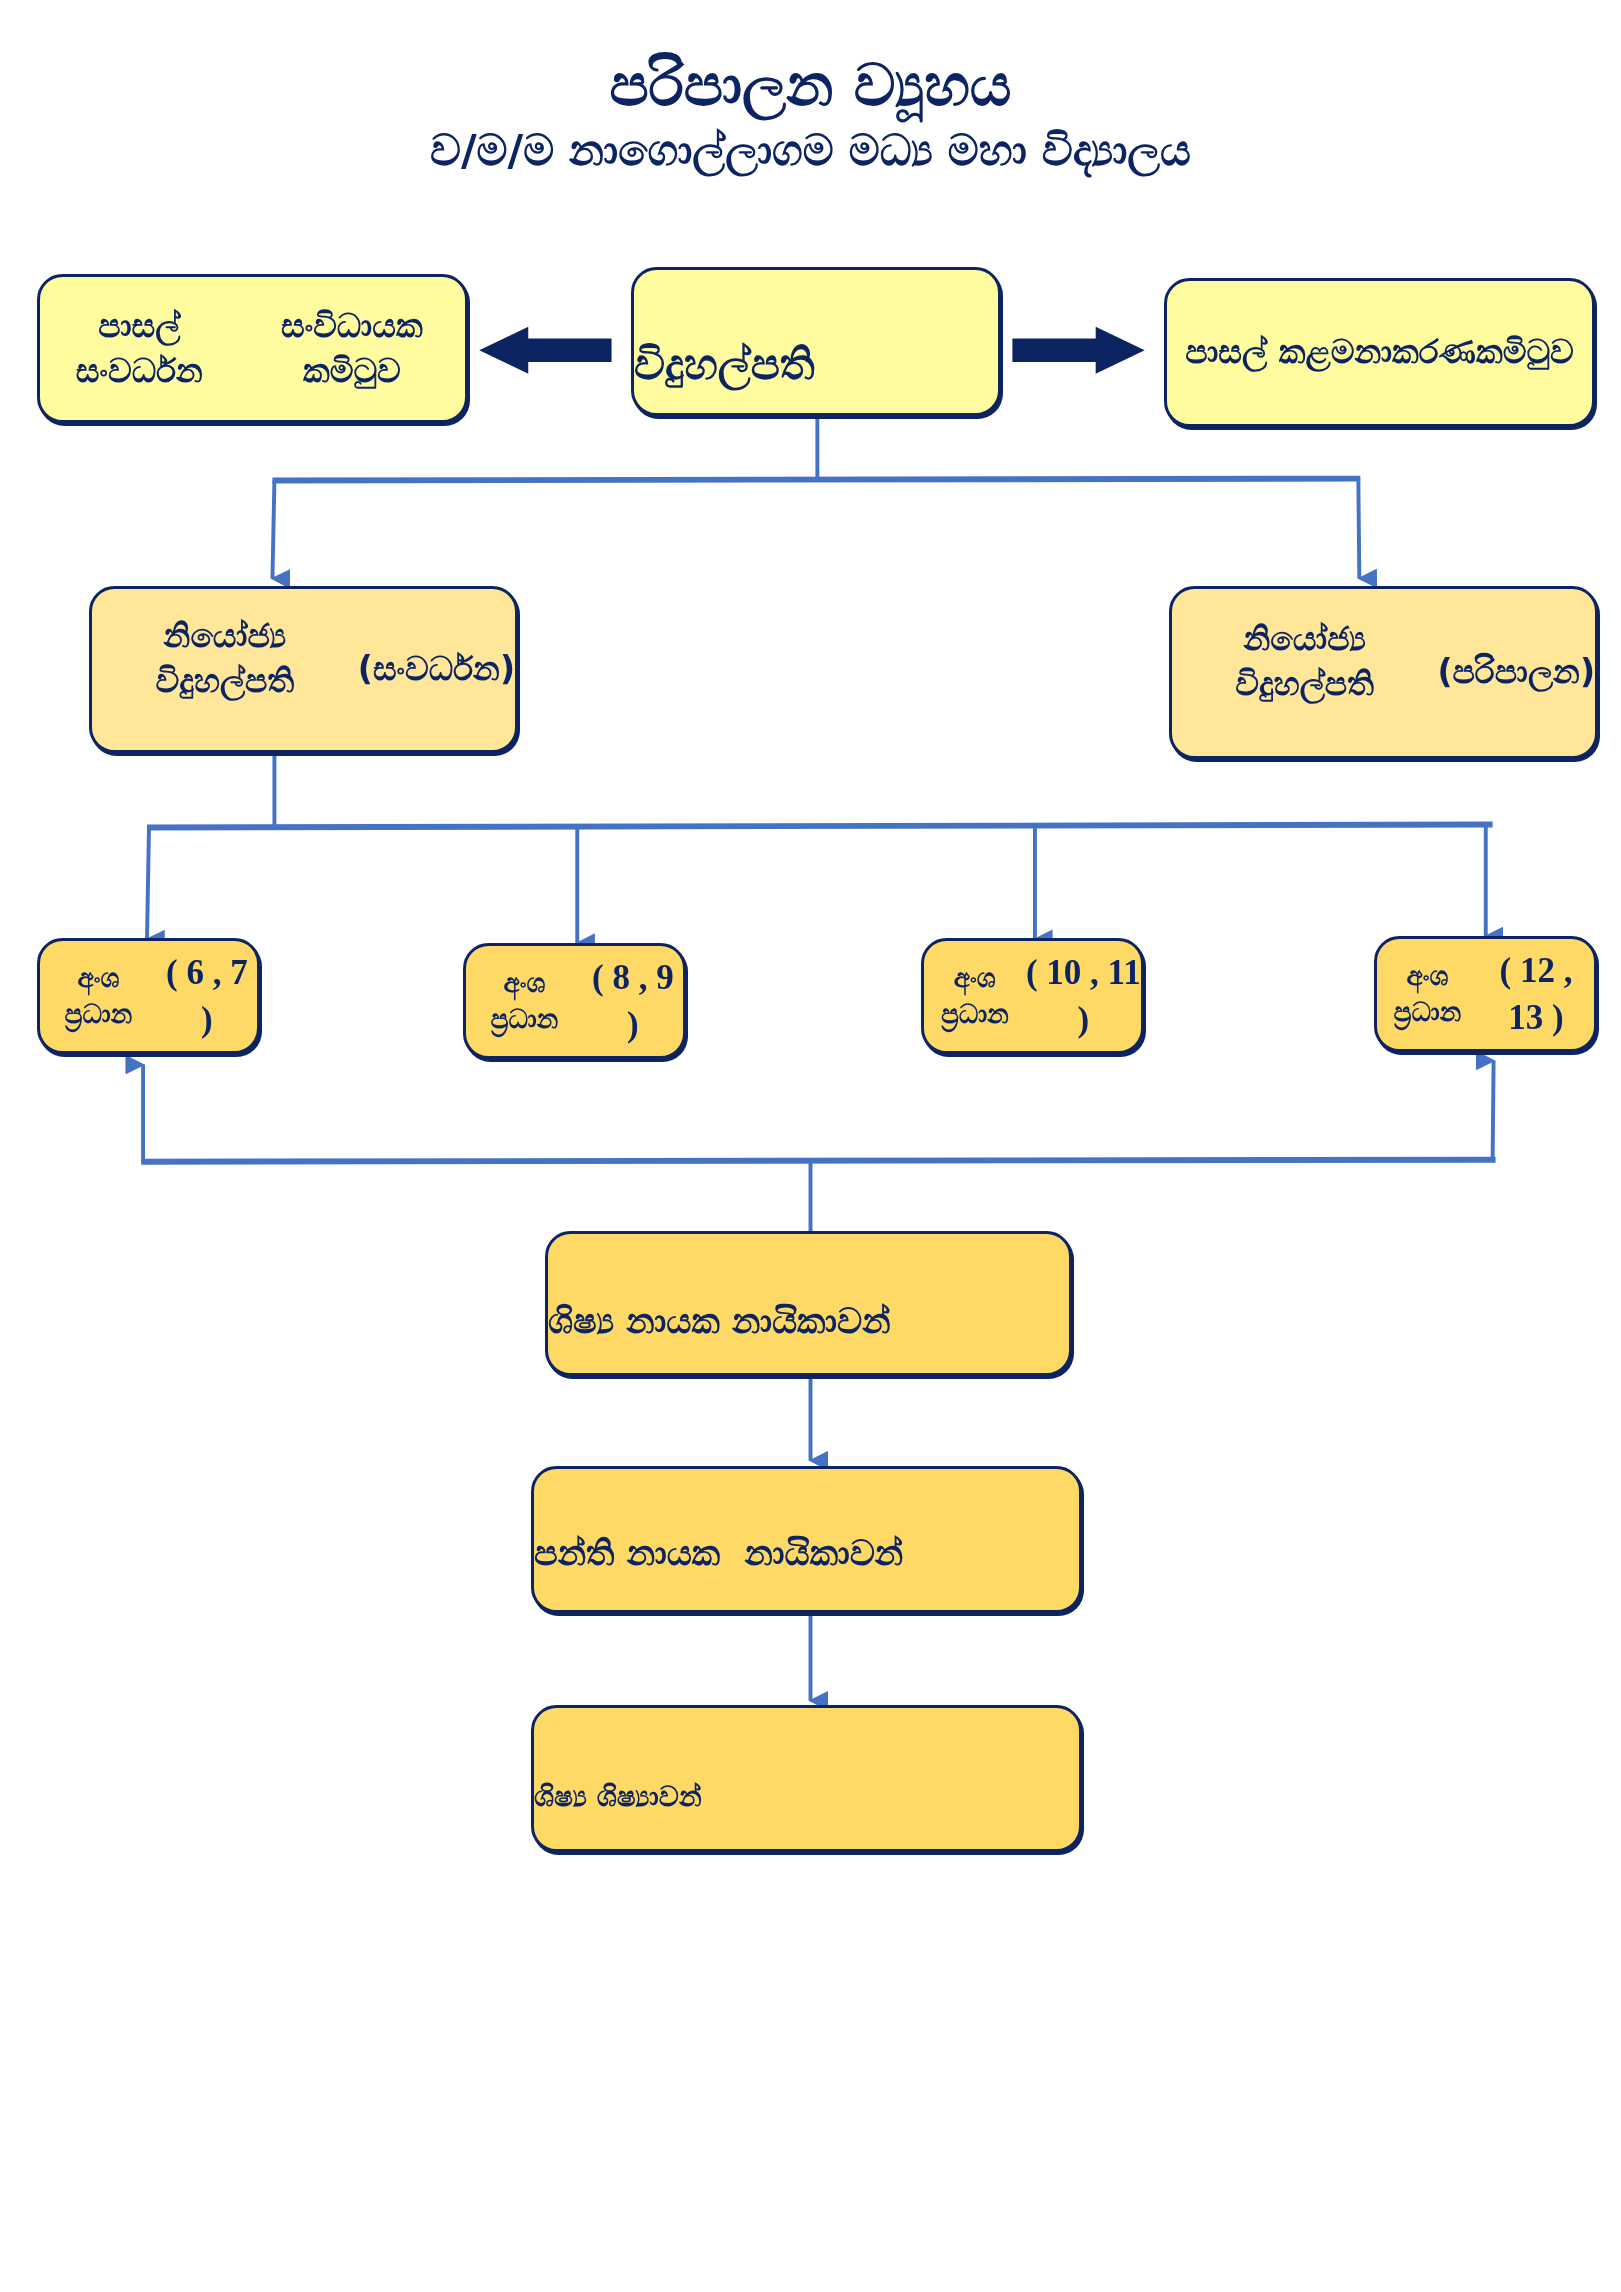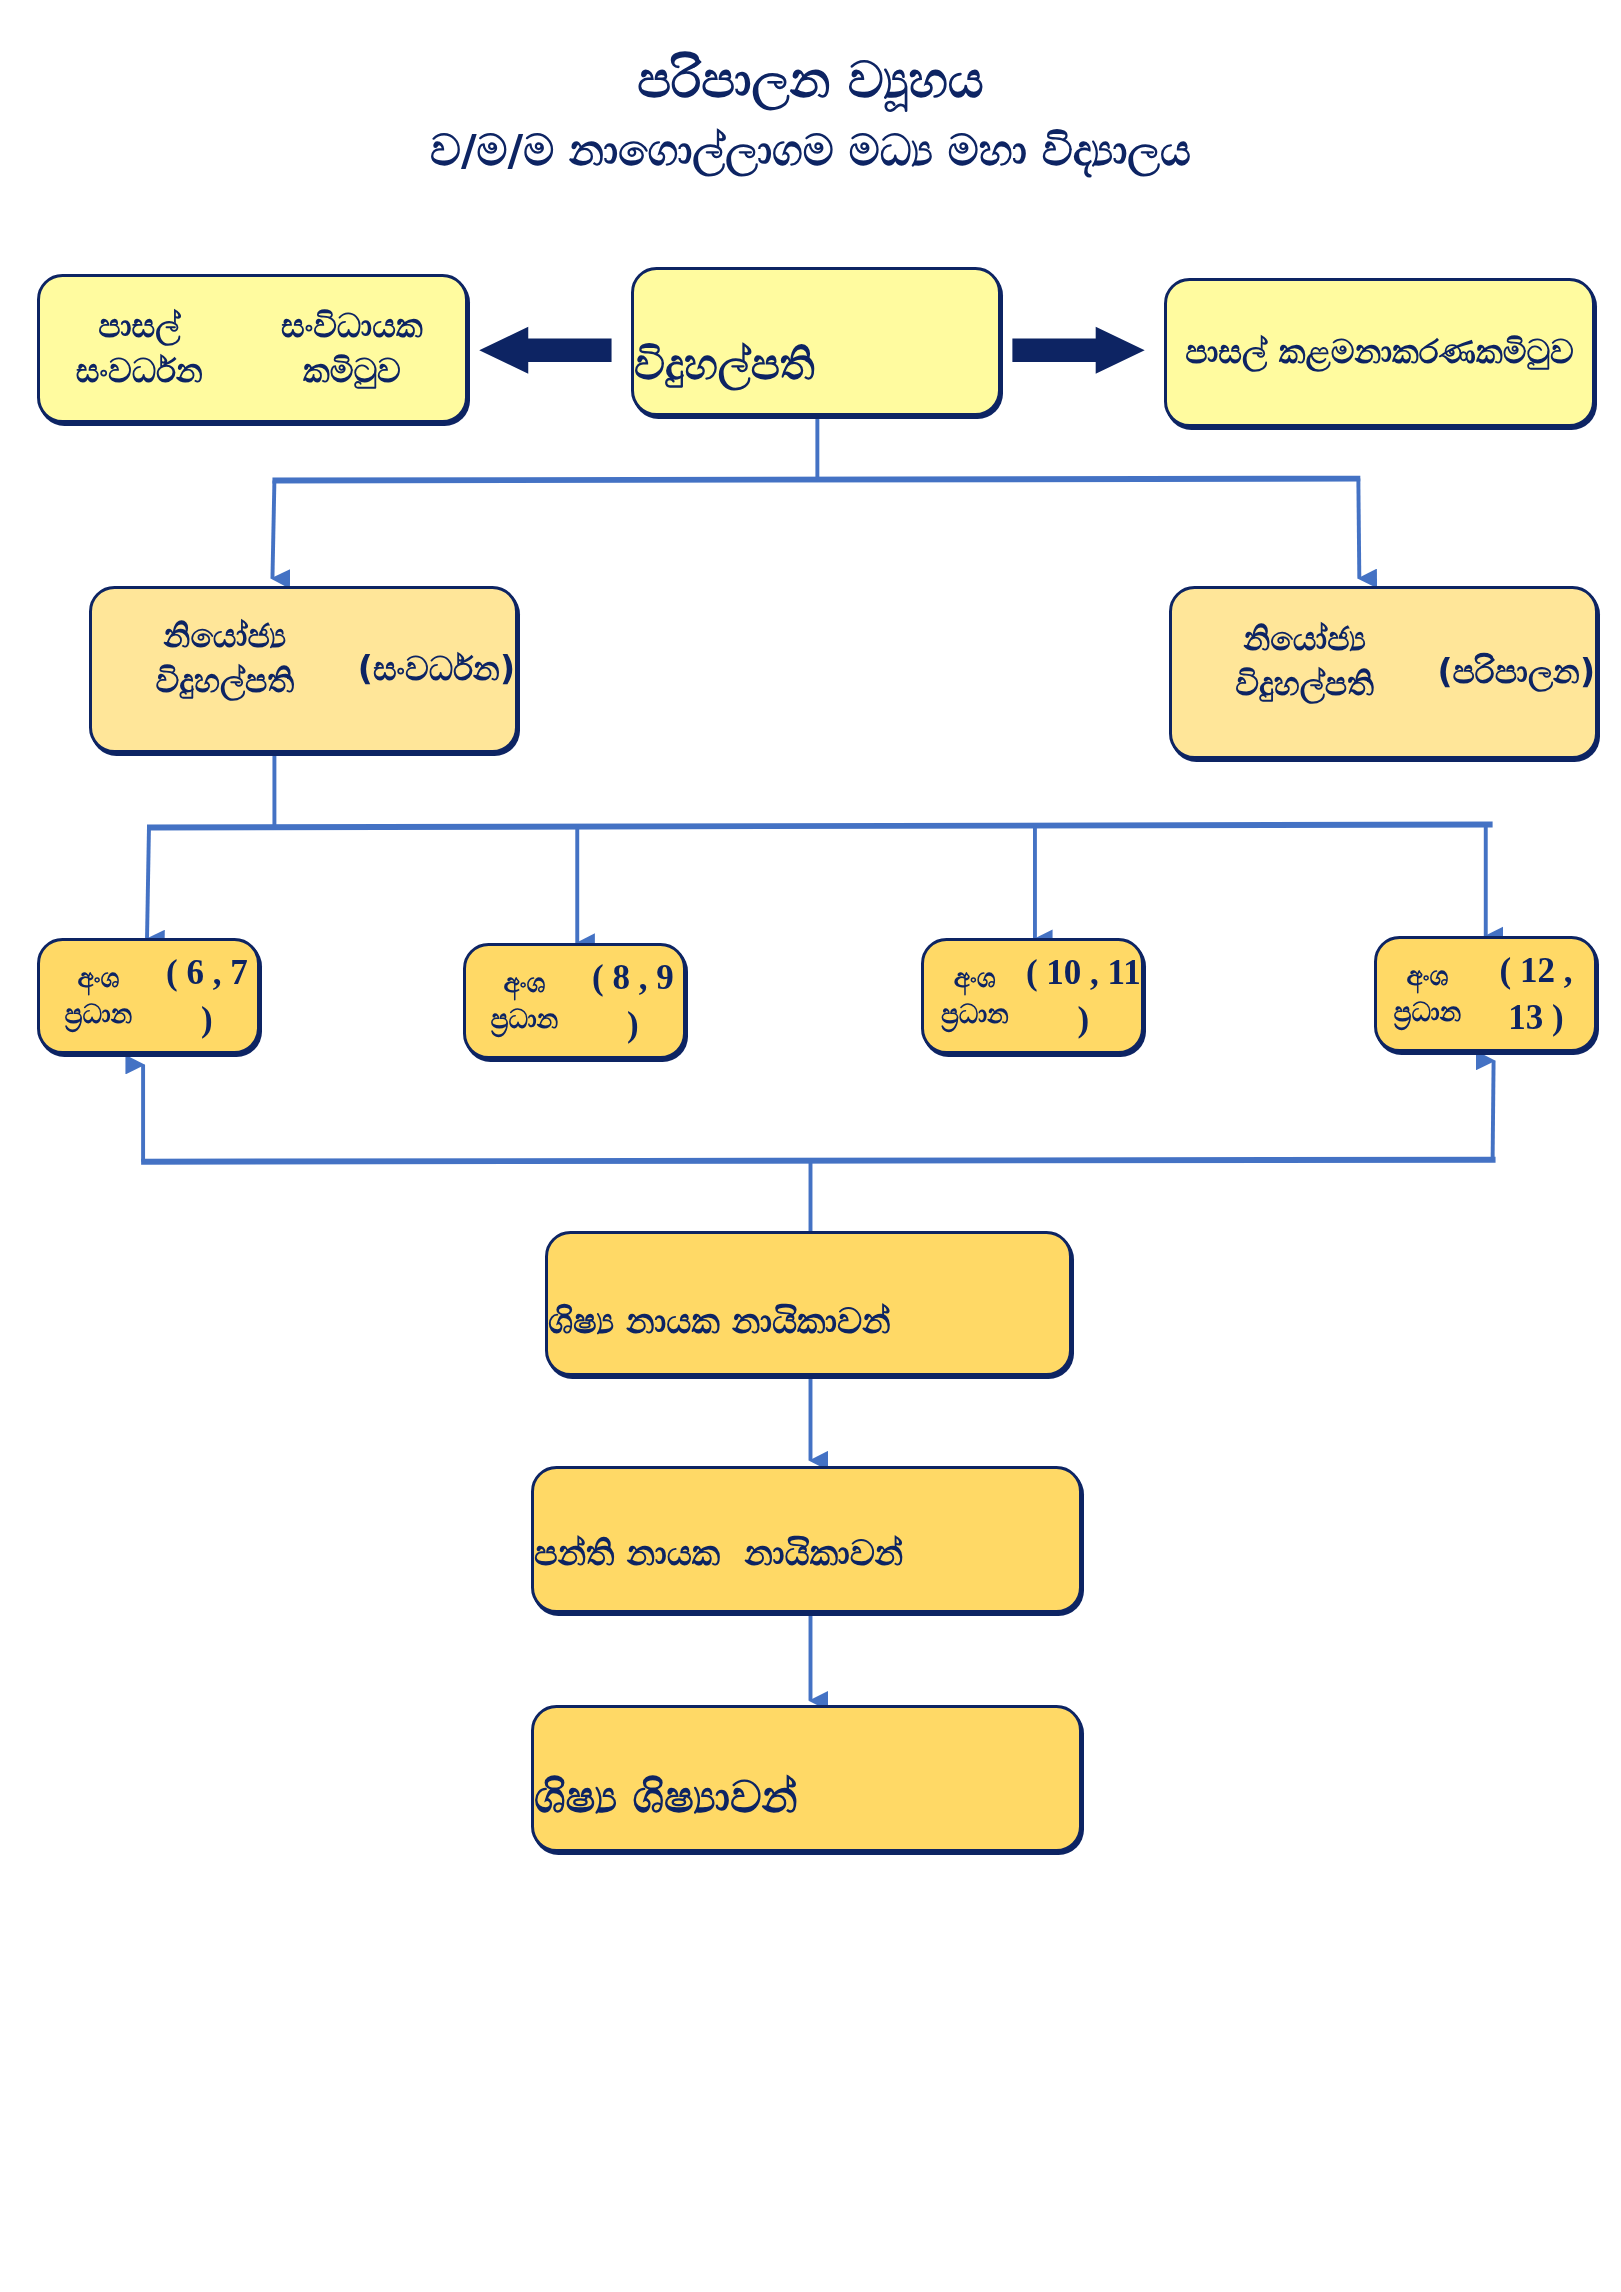--- a/index.html
+++ b/index.html
@@ -1,19 +1,19 @@
 <!DOCTYPE html>
 <html><head>
 <meta charset="utf-8">
 <style>
   html, body { margin: 0; padding: 0; background: #ffffff; }
   body { width: 1621px; height: 2293px; position: relative; overflow: hidden;
          font-family: "DejaVu Sans", sans-serif; color: #0d2463; }
   .title { position: absolute; left: 0; width: 1621px; text-align: center; font-weight: bold; color: #0d2463; }
-  #t1 { top: 51px; font-size: 50px; }
+  #t1 { top: 51px; font-size: 58px; }
   #t2 { top: 125px; font-size: 43px; }
   svg#wires { position: absolute; left: 0; top: 0; }
   .box { position: absolute; box-sizing: border-box; border: 3.9px solid #0d2463; border-radius: 25.5px;
          display: flex; align-items: center; justify-content: center;
          text-align: center; font-weight: bold; color: #0d2463; box-shadow: 2px 2.9px 0 #0d2463; }
   .pale { background: #fffb9f; }
   .beige { background: #ffe699; margin-left: 36px; }
   .gold { background: #ffd966; }
   .lbl { display: block; line-height: 1.35; }
   .num { font-family: "Liberation Serif", serif; font-size: 35px; font-weight: bold; }
@@ -102,16 +102,16 @@
 </div>
 
 <div class="box gold" style="left:545px; top:1231px; width:527px; height:145px; font-size:35px; justify-content:flex-start; padding-top:37px;">
   <span class="lbl">ශිෂ්‍ය නායක නායිකාවන්</span>
 </div>
 
 <div class="box gold" style="left:531px; top:1466px; width:551px; height:147px; font-size:35px; justify-content:flex-start; padding-top:28px;">
   <span class="lbl" style="white-space:pre;">පන්ති නායක  නායිකාවන්</span>
 </div>
 
-<div class="box gold" style="left:531px; top:1705px; width:551px; height:147px; font-size:44px; justify-content:flex-start; padding-top:37px;">
+<div class="box gold" style="left:531px; top:1705px; width:551px; height:147px; font-size:28px; justify-content:flex-start; padding-top:37px;">
   <span class="lbl">ශිෂ්‍ය ශිෂ්‍යාවන්</span>
 </div>
 
 
 </body></html>

